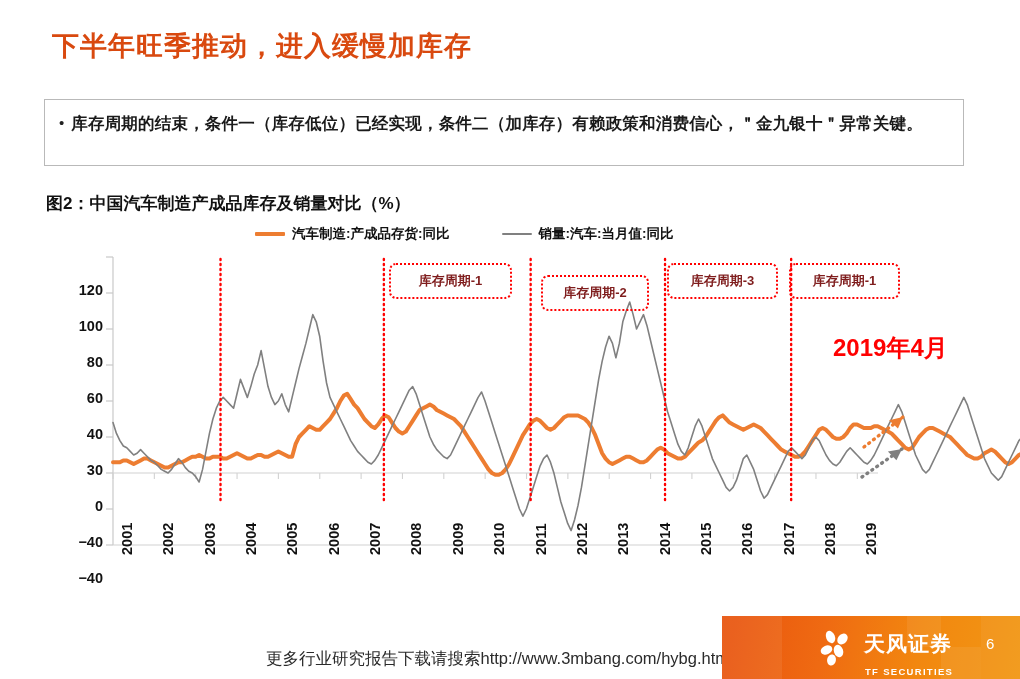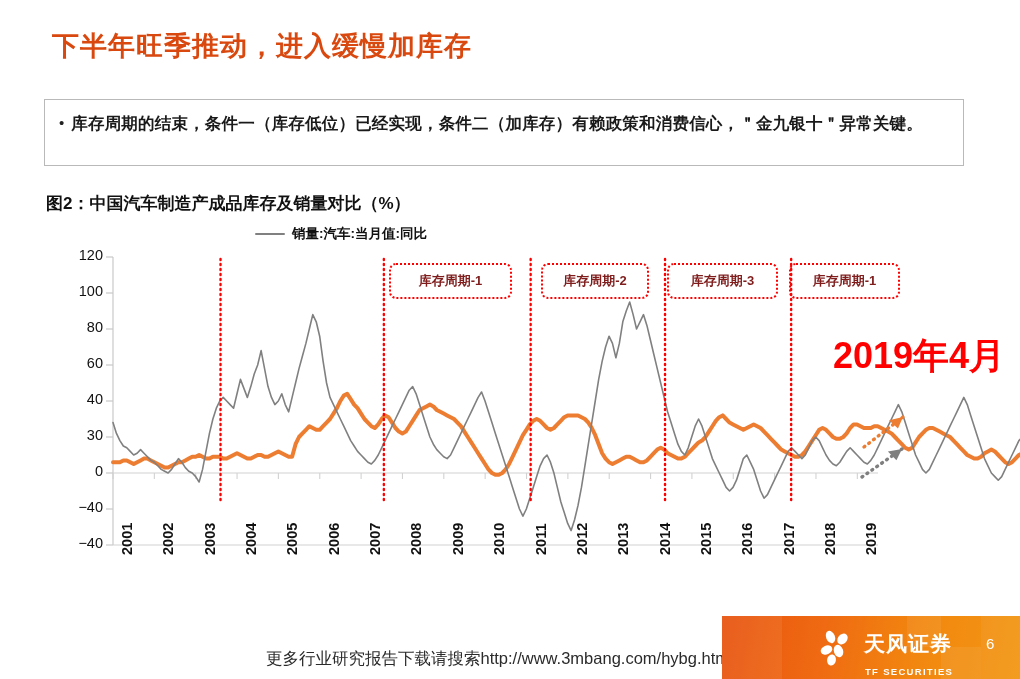--- a/index.html
+++ b/index.html
@@ -64,27 +64,27 @@
     background:transparent;
     display:flex;align-items:center;justify-content:center;
   }
   .cycle-label{
     font-size:13px;font-weight:bold;color:#7f1d1d;white-space:nowrap;
   }
 
   
   .date-annot{
     position:absolute;left:833px;top:332px;
-    font-size:36px;font-weight:bold;color:#ff0000;white-space:nowrap;
+    font-size:24px;font-weight:bold;color:#ff0000;white-space:nowrap;
   }
 
   
   .ylab{
-    position:absolute;text-align:right;font-size:14.5px;font-weight:normal;
-    color:#111;width:46px;
+    position:absolute;text-align:right;font-size:14.5px;font-weight:bold;
+    color:#111;width:46px;margin-top:35px;
   }
   .xlab{
     position:absolute;font-size:14.5px;font-weight:bold;color:#111;
     transform:rotate(-90deg);transform-origin:left top;white-space:nowrap;
   }
 
   
   .footer-text{
     position:absolute;left:266px;top:648px;
     font-size:16.5px;color:#2b2b2b;white-space:nowrap;
@@ -121,20 +121,24 @@
   <div class="bullet-box">
     <div class="bullet-row">
       <span class="bullet-dot">•</span>
       <span class="bullet-text">库存周期的结束，条件一（库存低位）已经实现，条件二（加库存）有赖政策和消费信心，＂金九银十＂异常关键。</span>
     </div>
   </div>
 
   <div class="chart-caption">图2：中国汽车制造产成品库存及销量对比（%）</div>
 
   <div class="legend">
+    <div class="legend-item">
+      <span class="legend-swatch" style="background:#ED7D31;"></span>
+      <span class="legend-label">汽车制造:产成品存货:同比</span>
+    </div>
     <div class="legend-item">
       <span class="legend-swatch thin" style="background:#808080;"></span>
       <span class="legend-label">销量:汽车:当月值:同比</span>
     </div>
   </div>
 
   <div class="chart-area" id="chart-host">
       <svg width="1020" height="679">
         <path d="M 113 257 L 113 545" stroke="#c9c9c9" stroke-width="1.2" fill="none"></path>
         <path d="M 106 545 L 113 545" stroke="#c9c9c9" stroke-width="1.2"></path>
@@ -216,21 +220,21 @@
       <div class="xlab" style="left: 739.27px; top: 555px;">2016</div>
       <div class="xlab" style="left: 780.622px; top: 555px;">2017</div>
       <div class="xlab" style="left: 821.973px; top: 555px;">2018</div>
       <div class="xlab" style="left: 863.324px; top: 555px;">2019</div>
     </div>
 
   <div id="cycleboxes">
       <div class="cycle-box" style="left: 389px; top: 263px; width: 119px;">
         <span class="cycle-label">库存周期-1</span>
       </div>
-      <div class="cycle-box" style="left: 541px; top: 263px; width: 104px;">
+      <div class="cycle-box" style="left: 541px; top: 275px; width: 104px;">
         <span class="cycle-label">库存周期-2</span>
       </div>
       <div class="cycle-box" style="left: 667px; top: 263px; width: 107px;">
         <span class="cycle-label">库存周期-3</span>
       </div>
       <div class="cycle-box" style="left: 789px; top: 263px; width: 107px;">
         <span class="cycle-label">库存周期-1</span>
       </div>
     </div>
 

